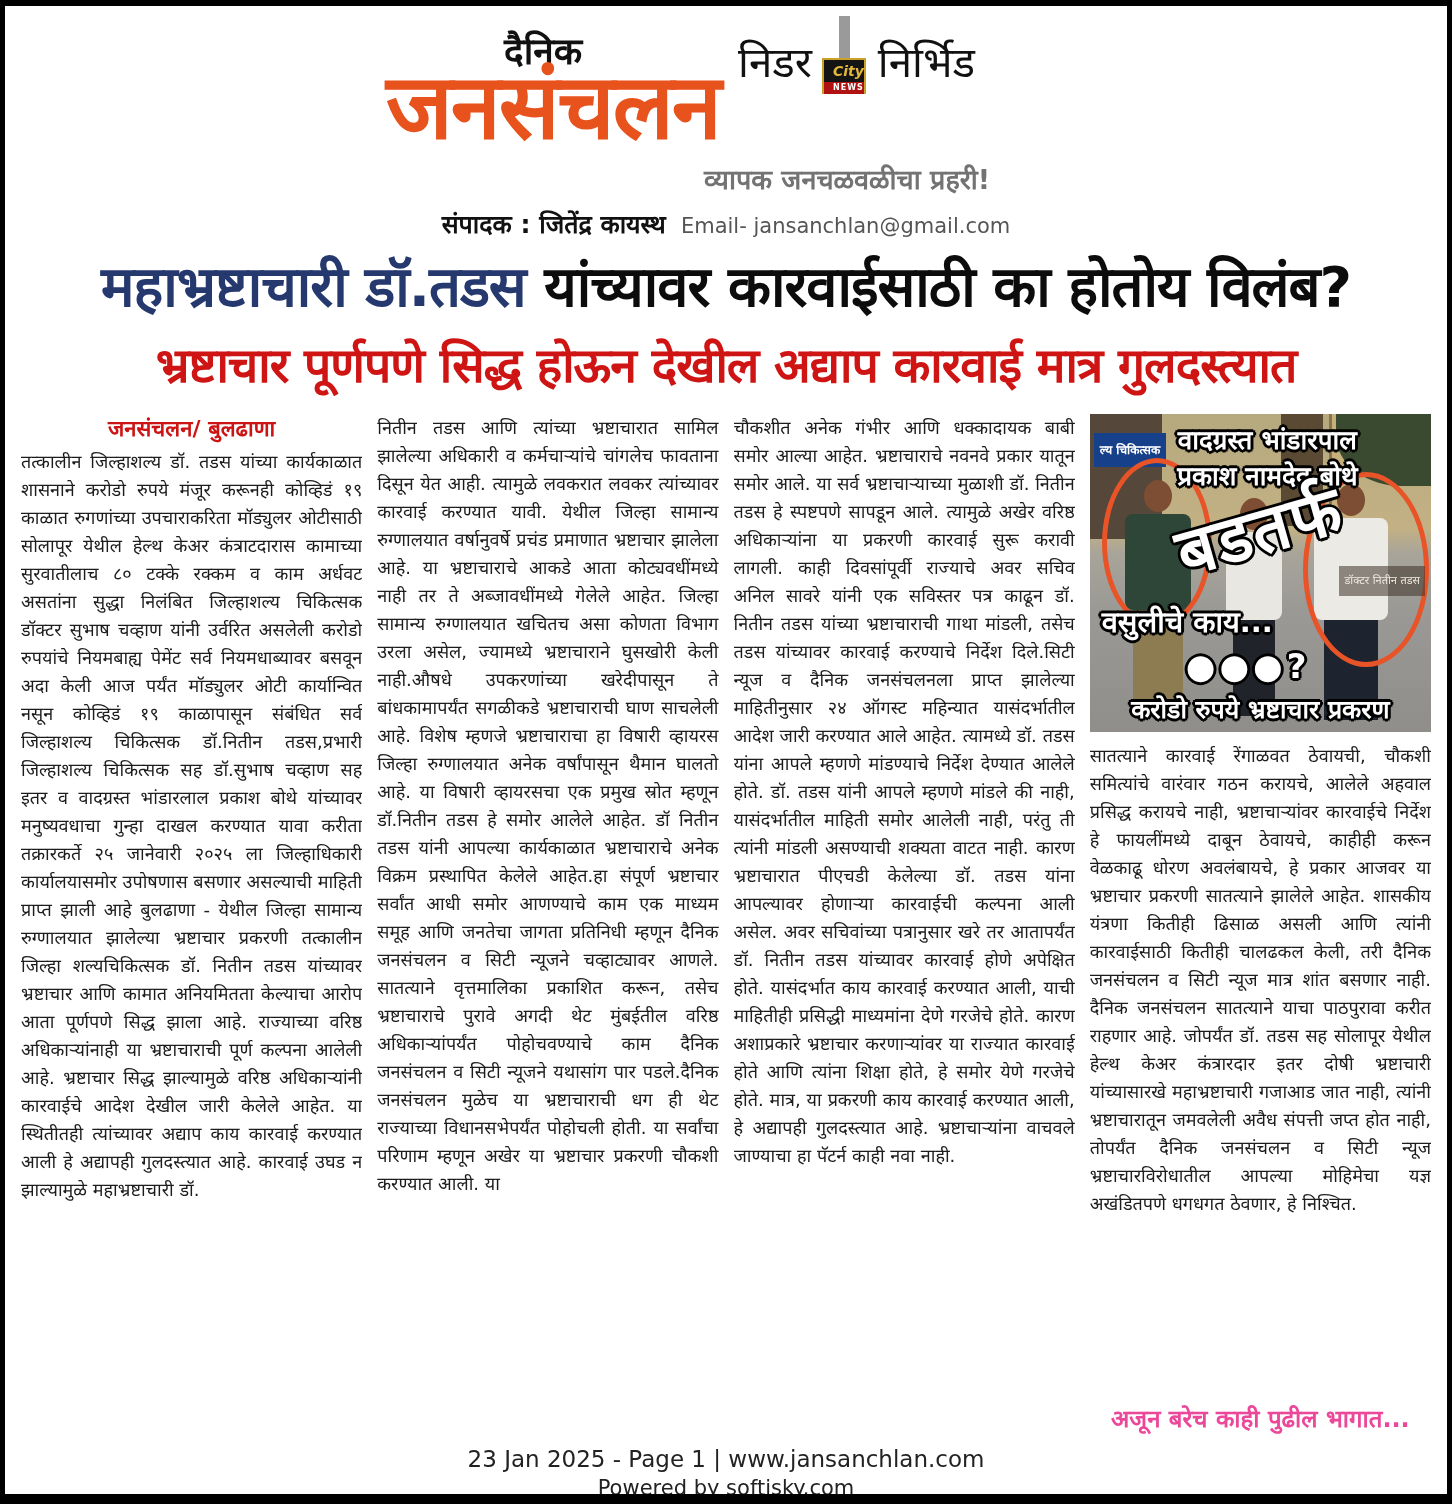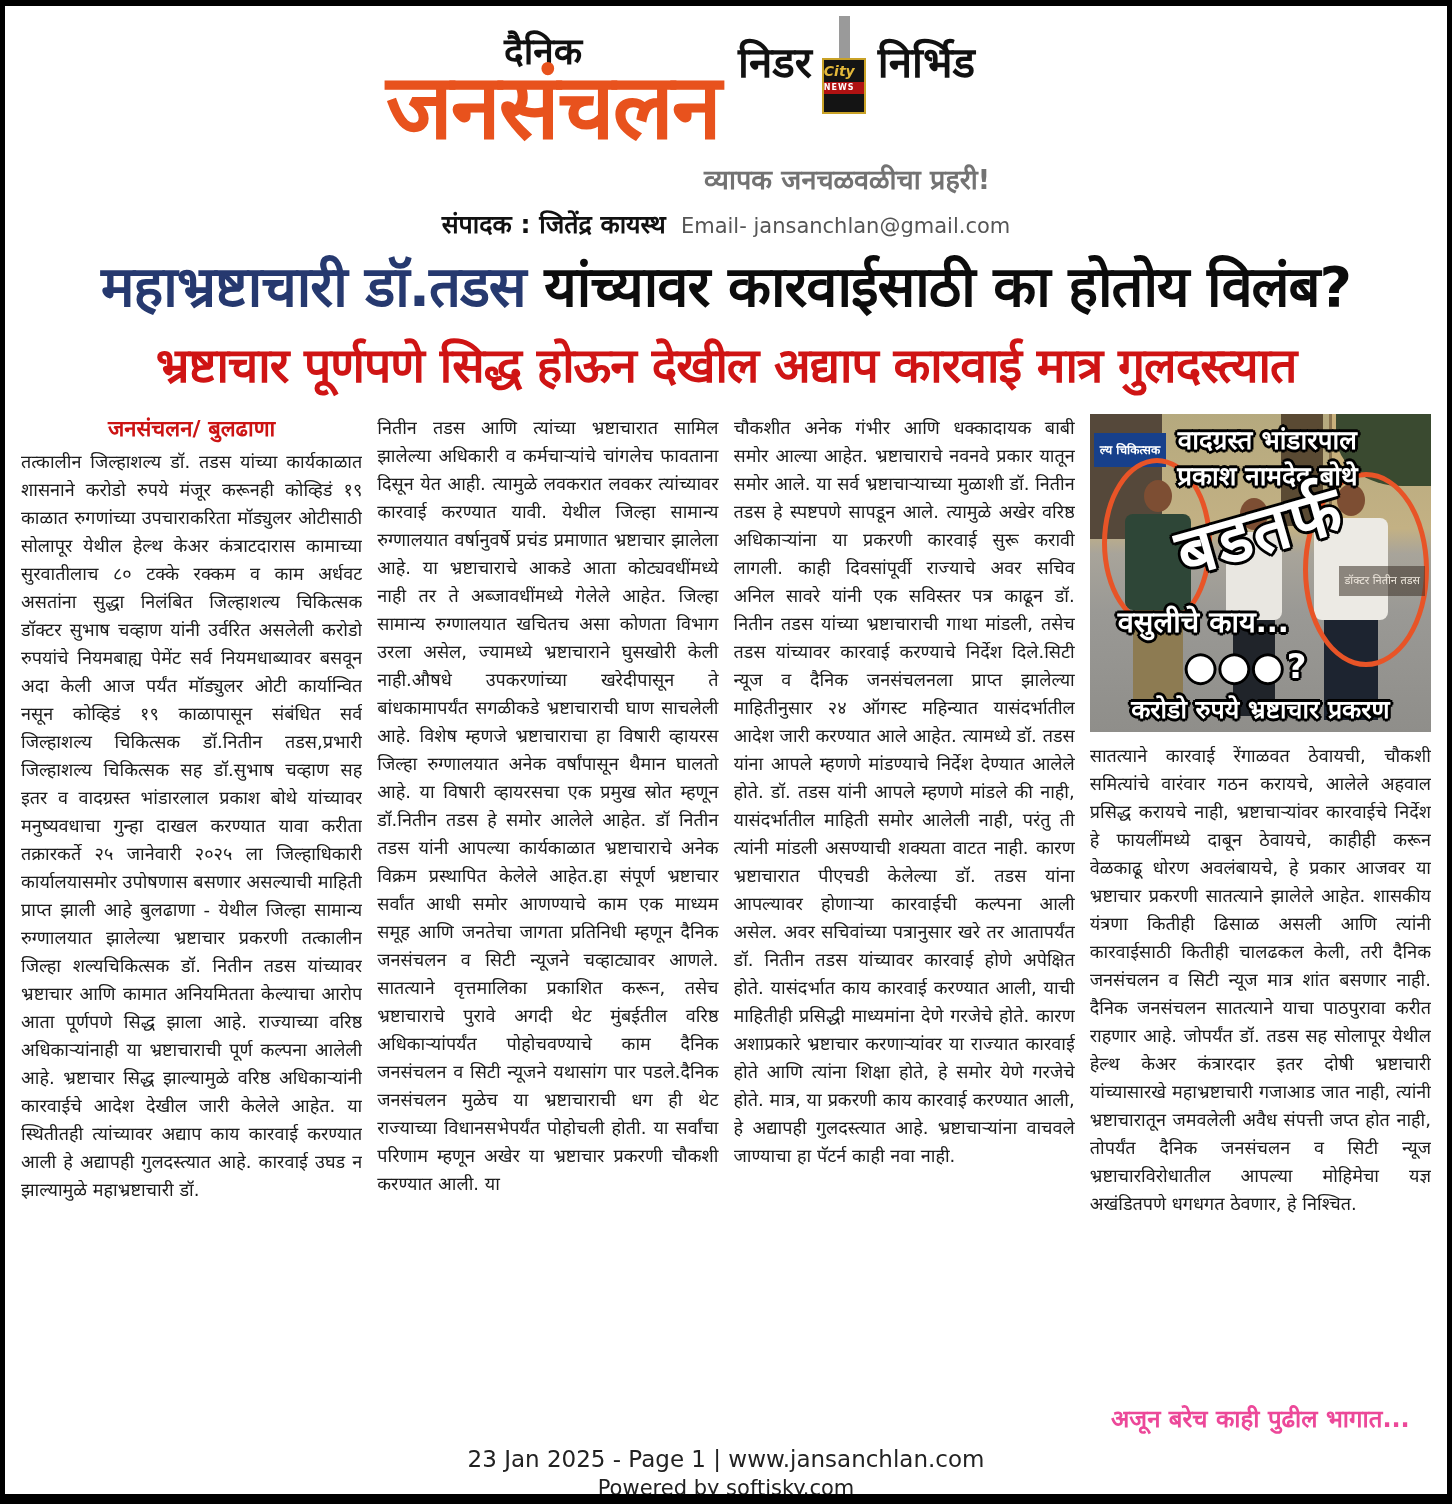--- a/index.html
+++ b/index.html
@@ -8,26 +8,26 @@
     background:#ffffff; overflow:hidden;
     border-top:6px solid #000; border-left:5px solid #000;
     border-right:5px solid #000; border-bottom:10px solid #000;
     font-family:"DejaVu Sans", sans-serif; color:#1c1c1c;
   }
   
   .masthead { position:relative; width:680px; height:182px; margin:8px auto 0; }
   .m-daily { position:absolute; left:118px; top:10px; font-size:37px; font-weight:bold; color:#111; }
   .m-title { position:absolute; left:0; top:46px; font-size:90px; line-height:1.05; font-weight:bold; letter-spacing:-2px; color:#e8521d; white-space:nowrap; }
   .m-right { position:absolute; left:352px; top:18px; display:flex; align-items:flex-start; gap:10px; }
-  .m-slogan { font-size:42px; font-weight:bold; color:#111; white-space:nowrap; }
+  .m-slogan { font-size:42px; font-weight:normal; color:#111; white-space:nowrap; }
   .mic { position:relative; width:46px; height:120px; margin-top:-16px; flex:0 0 auto; }
   .mic-head { width:34px; height:48px; background:#0d0d0d; border-radius:17px; margin:0 auto; position:relative; overflow:hidden; }
   .mic-stripe { position:absolute; left:0; right:0; top:16px; height:9px; background:#c41f1f; }
   .mic-stem { width:11px; height:58px; background:#9a9a9a; margin:0 auto; }
-  .mic-flag { position:absolute; left:0; top:42px; width:44px; height:56px; background:#141414; border:2px solid #c9a227; box-sizing:border-box; text-align:left; }
+  .mic-flag { position:absolute; left:0; top:42px; width:44px; height:36px; background:#141414; border:2px solid #c9a227; box-sizing:border-box; text-align:right; }
   .mic-flag .city { color:#e3b83a; font-style:italic; font-weight:bold; font-size:14px; line-height:22px; display:block; }
   .mic-flag .news { display:block; background:#b01212; color:#fff; font-size:8px; font-weight:bold; line-height:12px; letter-spacing:1px; }
   .m-tagline { position:absolute; left:318px; top:146px; font-size:27px; font-weight:bold; color:#737373; white-space:nowrap; }
   .editor-row { text-align:center; margin-top:10px; white-space:nowrap; }
   .editor-name { font-size:25px; font-weight:bold; color:#111; }
   .editor-email { font-size:21px; color:#555; margin-left:10px; }
   
   .headline { text-align:center; margin-top:16px; font-size:56px; font-weight:bold; line-height:1.12; letter-spacing:-1px; white-space:nowrap; }
   .headline .hl-blue { color:#26396f; }
   .headline .hl-black { color:#0c0c0c; }
@@ -61,21 +61,21 @@
   .person-right { right:34px; top:70px; width:92px; }
   .person-right .p-torso { width:74px; height:102px; background:#eceae4; }
   .person-right .p-legs { width:54px; height:100px; background:#1d2430; }
   .ellipse { position:absolute; border:5px solid #e85427; border-radius:50%; }
   .ellipse-left { left:12px; top:44px; width:100px; height:160px; }
   .ellipse-right { right:2px; top:58px; width:116px; height:185px; }
   .outline { color:#fff; font-weight:bold;
     text-shadow:-2px -2px 0 #000, 2px -2px 0 #000, -2px 2px 0 #000, 2px 2px 0 #000, 0 3px 0 #000, 3px 0 0 #000, -3px 0 0 #000, 0 -3px 0 #000; }
   .ph-top { position:absolute; top:8px; left:14px; right:0; text-align:center; font-size:26px; line-height:36px; }
   .ph-stamp { position:absolute; top:104px; left:50%; transform:translateX(-50%) rotate(-16deg); font-size:66px; letter-spacing:2px; }
-  .ph-question { position:absolute; bottom:96px; left:28px; font-size:29px; }
+  .ph-question { position:absolute; bottom:96px; left:12px; font-size:29px; }
   .ph-dots { position:absolute; bottom:52px; left:96px; font-size:34px; letter-spacing:4px; }
   .ph-bottom { position:absolute; bottom:8px; left:0; right:0; text-align:center; font-size:25px; }
   .ph-person-label { position:absolute; top:152px; right:6px; font-size:11px; color:#f0e9df; background:rgba(60,50,40,.55); padding:1px 5px; }
   
   .footer { text-align:center; margin-top:10px; }
   .footer-line1 { font-size:23px; color:#222; }
   .footer-line2 { font-size:21px; color:#222; margin-top:4px; }
 </style>
 </head>
 <body>

